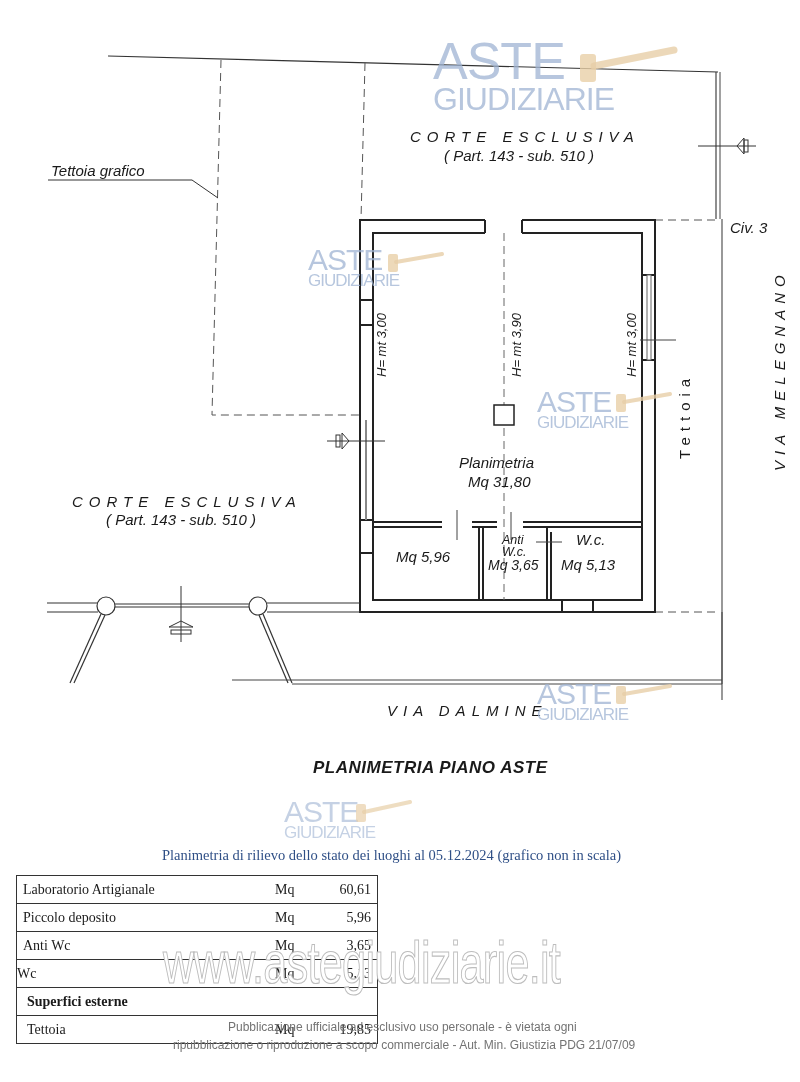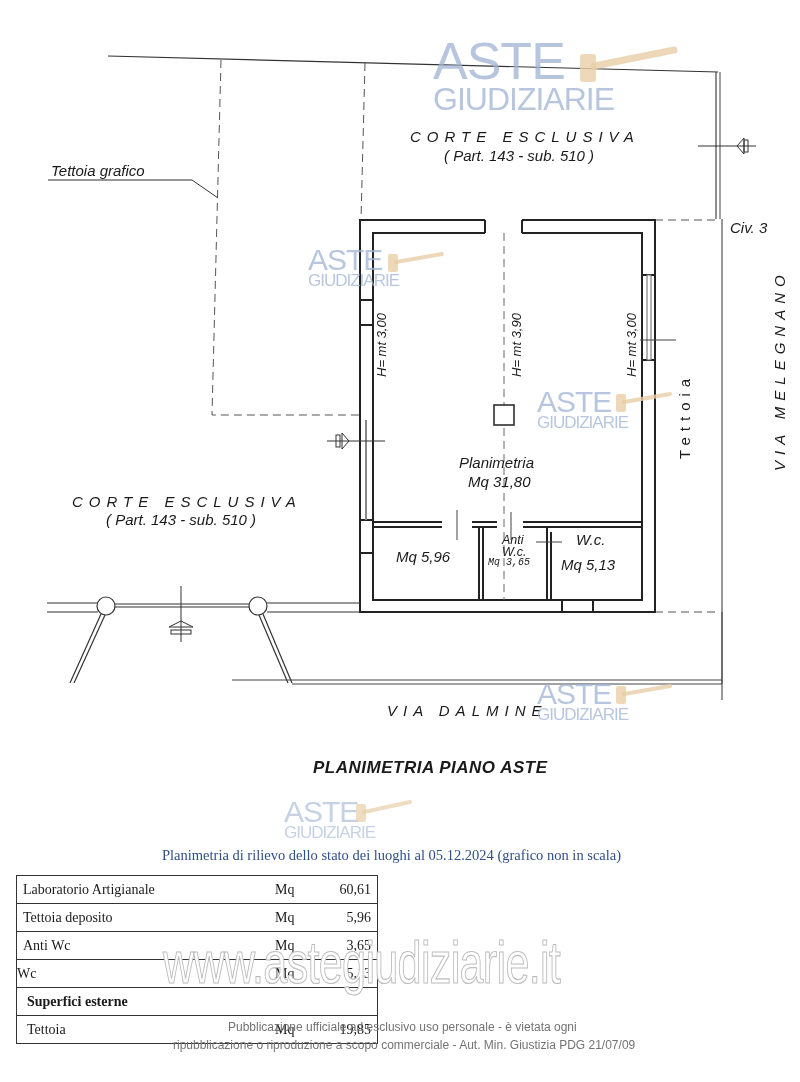--- a/index.html
+++ b/index.html
@@ -141,21 +141,21 @@
 <div class="lbl vert" style="left:509px;top:377px;font-size:13px;">H= mt 3,90</div>
 <div class="lbl vert" style="left:624px;top:377px;font-size:13px;">H= mt 3,00</div>
 
 <div class="lbl" style="left:459px;top:454px;font-size:15px;">Planimetria</div>
 <div class="lbl" style="left:468px;top:473px;font-size:15px;">Mq 31,80</div>
 
 <div class="lbl" style="left:396px;top:548px;font-size:15px;">Mq 5,96</div>
 
 <div class="lbl" style="left:502px;top:533px;font-size:12.5px;">Anti</div>
 <div class="lbl" style="left:502px;top:545px;font-size:12.5px;">W.c.</div>
-<div class="lbl" style="left:488px;top:557px;font-size:10px;font-family:Liberation Mono, monospace;">Mq 3,65</div>
+<div class="lbl" style="left:488px;top:557px;font-size:14px;">Mq 3,65</div>
 
 <div class="lbl" style="left:576px;top:531px;font-size:15px;">W.c.</div>
 <div class="lbl" style="left:561px;top:556px;font-size:15px;text-align:center;">Mq 5,13</div>
 
 <div class="lbl spaced" style="left:387px;top:702px;font-size:15px;">VIA DALMINE</div>
 
 <div class="title" style="left:313px;top:758px;">PLANIMETRIA  PIANO  ASTE</div>
 
 <div class="wm" style="left:433px;top:38px;">
   <span class="a" style="font-size:52px;">ASTE</span>
@@ -205,21 +205,21 @@
 <div class="caption" style="left:162px;top:847px;">Planimetria di rilievo dello stato dei luoghi al 05.12.2024 (grafico non in scala)</div>
 
 <table class="areas">
   <tbody>
     <tr>
       <td>Laboratorio Artigianale</td>
       <td class="unit">Mq</td>
       <td class="val">60,61</td>
     </tr>
     <tr>
-      <td>Tettoia deposito</td>
+      <td>Piccolo deposito</td>
       <td class="unit">Mq</td>
       <td class="val">5,96</td>
     </tr>
     <tr>
       <td>Anti Wc</td>
       <td class="unit">Mq</td>
       <td class="val">3,65</td>
     </tr>
     <tr>
       <td style="padding-left:0;">Wc</td>

